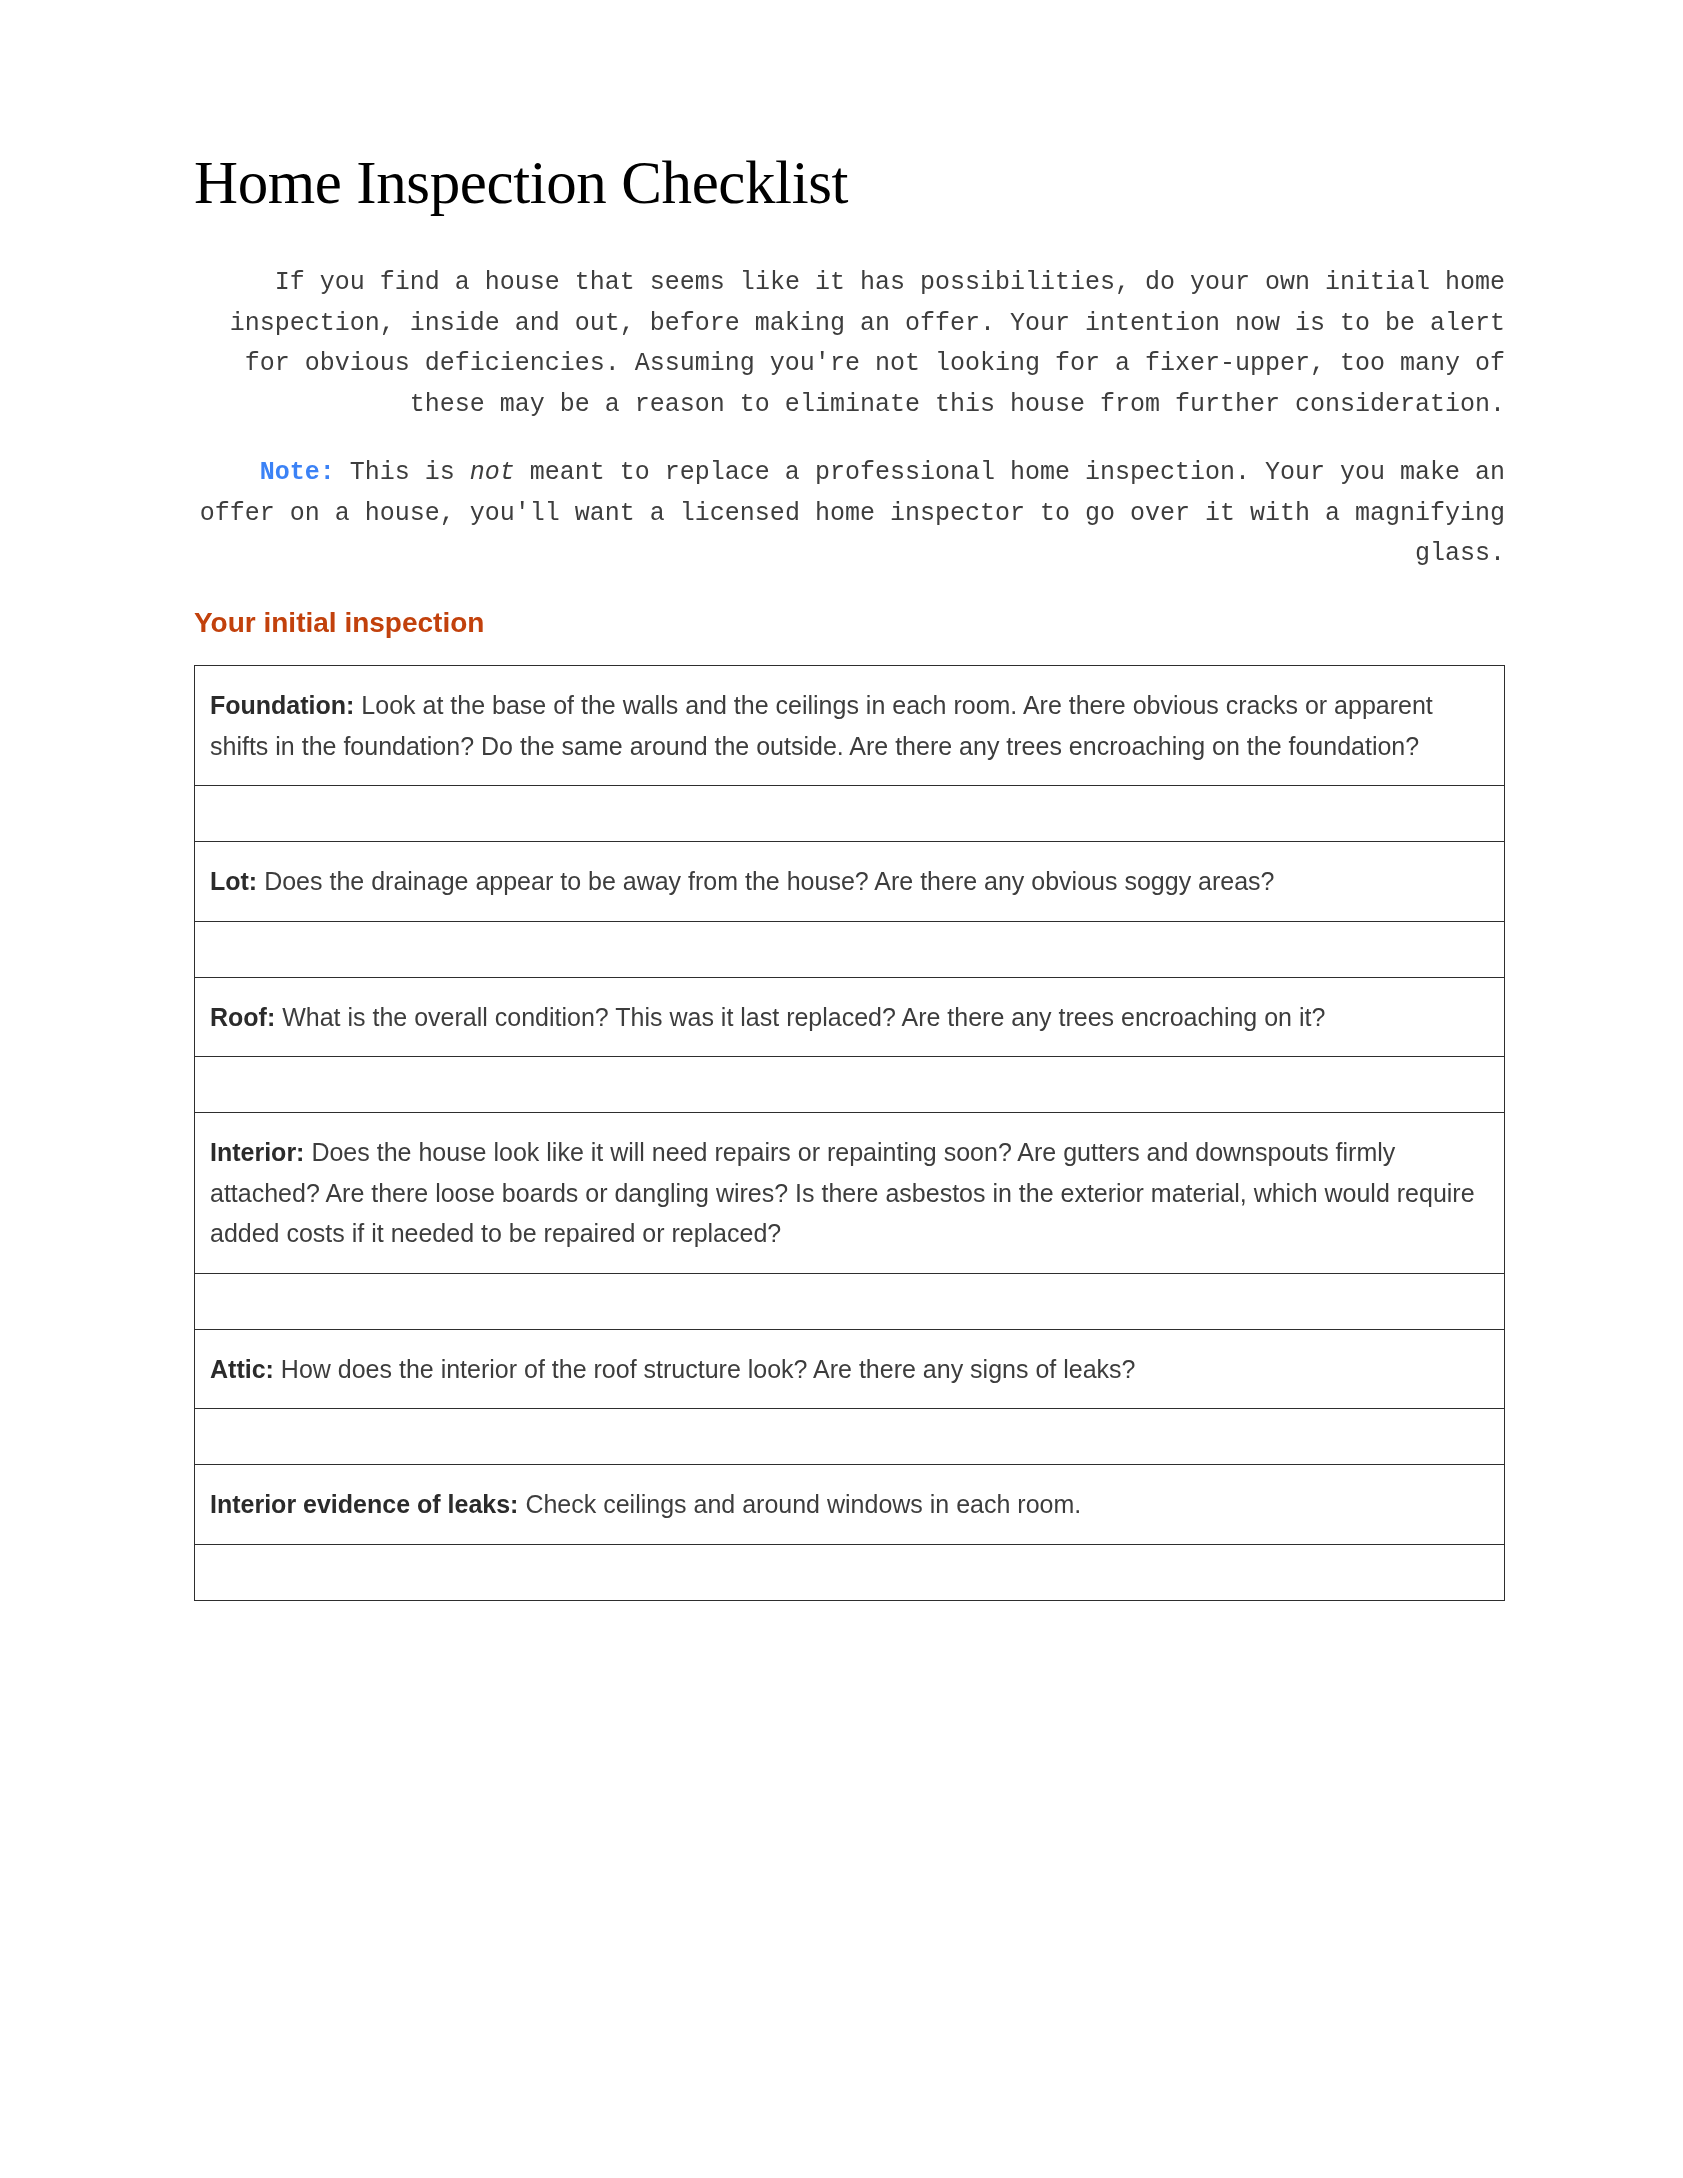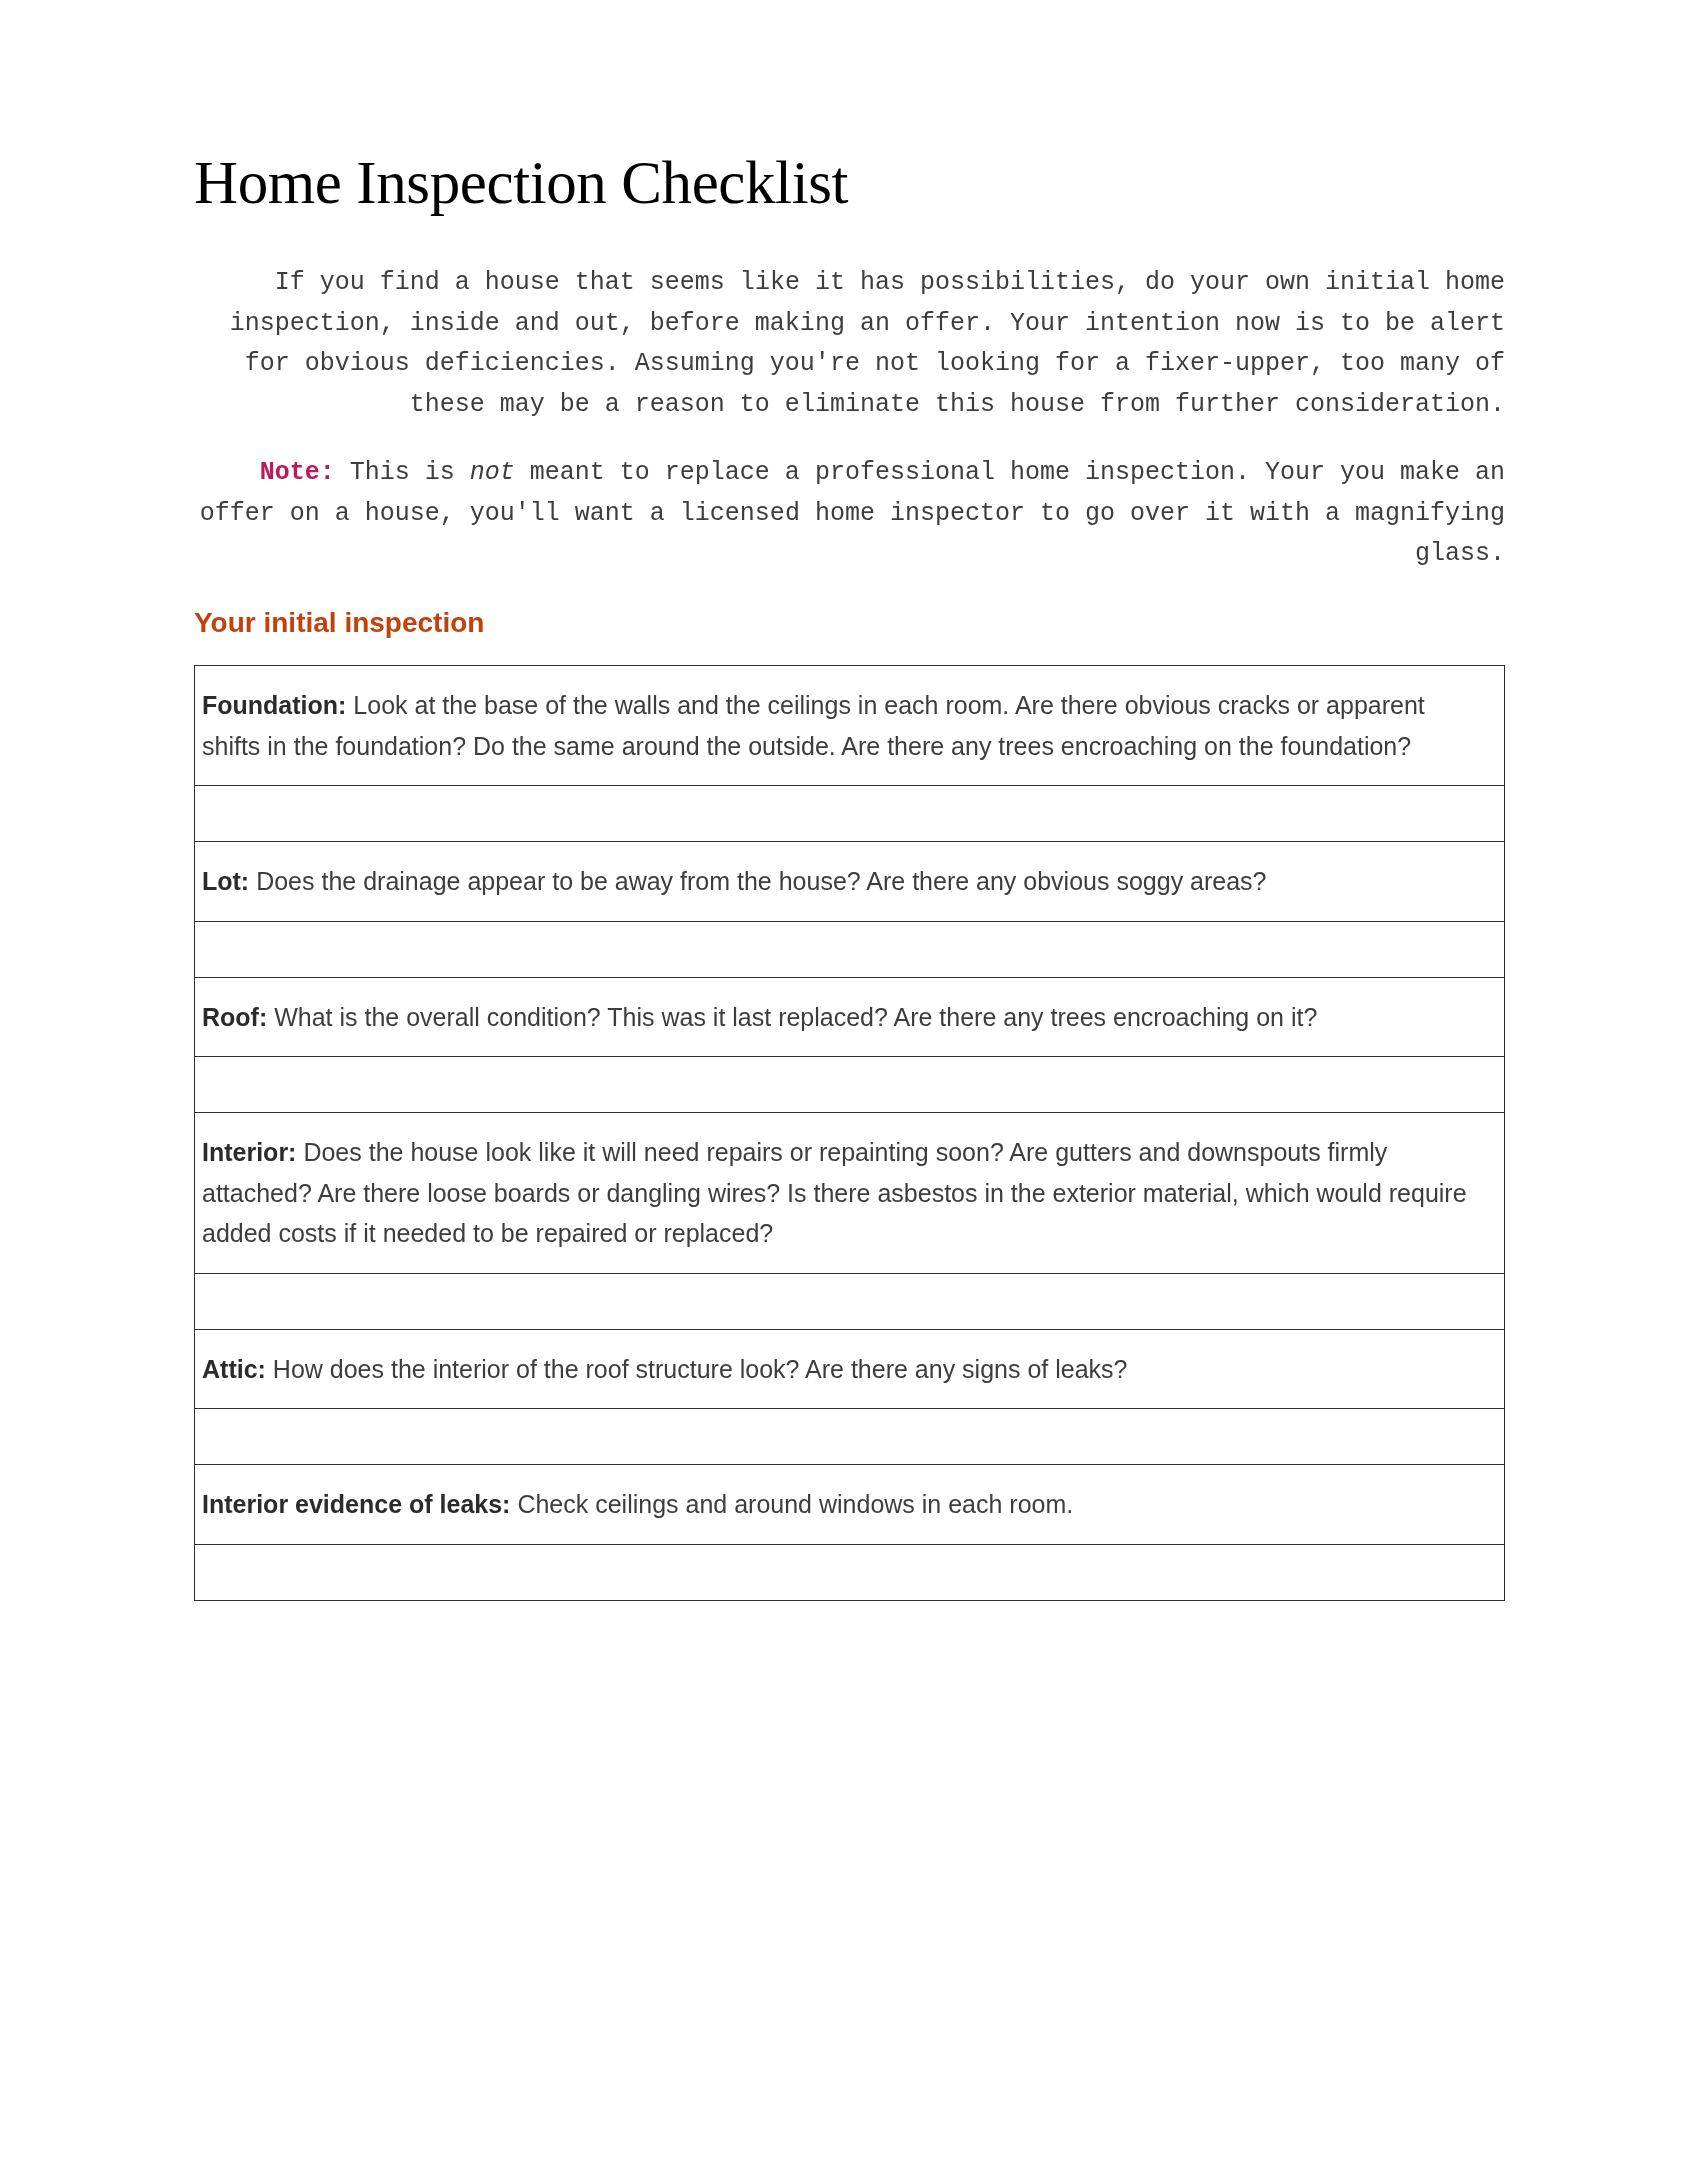--- a/index.html
+++ b/index.html
@@ -43,21 +43,21 @@
     font-family: Liberation Mono, monospace;
     font-size: 25px;
     line-height: 1.62;
     color: #3d3d3d;
     margin: 0 0 28px 0;
     text-align: right;
   }
 
   .para b, .para strong {
     font-weight: 700;
-    color: #be185d;
+    color: #3b82f6;
   }
 
   .para i, .para em {
     font-style: italic;
   }
 
   .section-heading {
     font-family: "Liberation Sans", sans-serif;
     font-size: 28px;
     font-weight: 700;
@@ -68,21 +68,21 @@
 
   table.checklist {
     border-collapse: collapse;
     width: 1311px;
     table-layout: fixed;
     margin-top: 4px;
   }
 
   table.checklist td {
     border: 1.5px solid #2e2e2e;
-    padding: 19px 16px 19px 7px;
+    padding: 19px 16px 19px 15px;
     vertical-align: top;
     font-family: "Liberation Sans", sans-serif;
     font-size: 25px;
     line-height: 1.62;
     color: #3d3d3d;
     background: #ffffff;
   }
 
   table.checklist td.blank {
     height: 55px;

